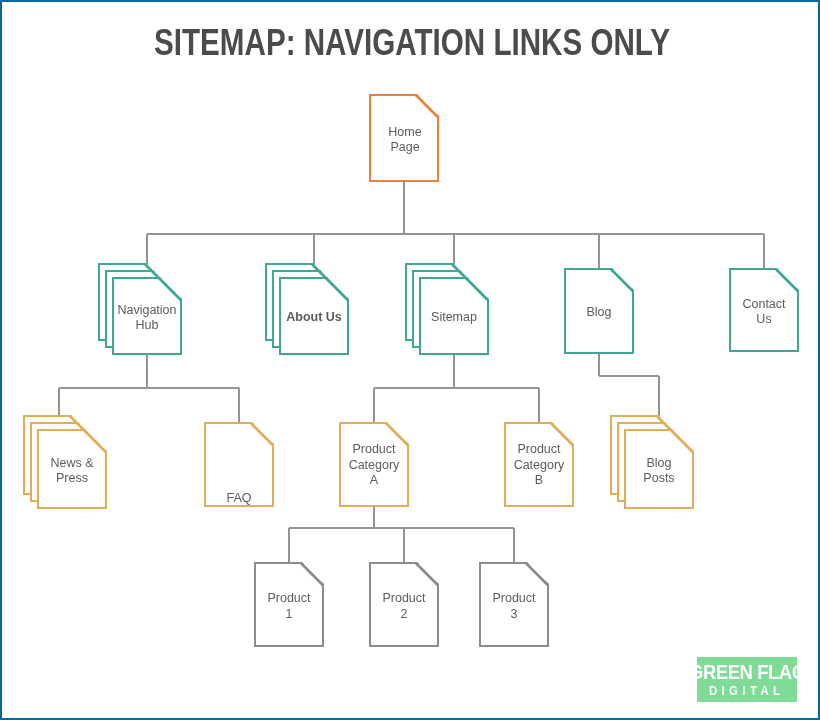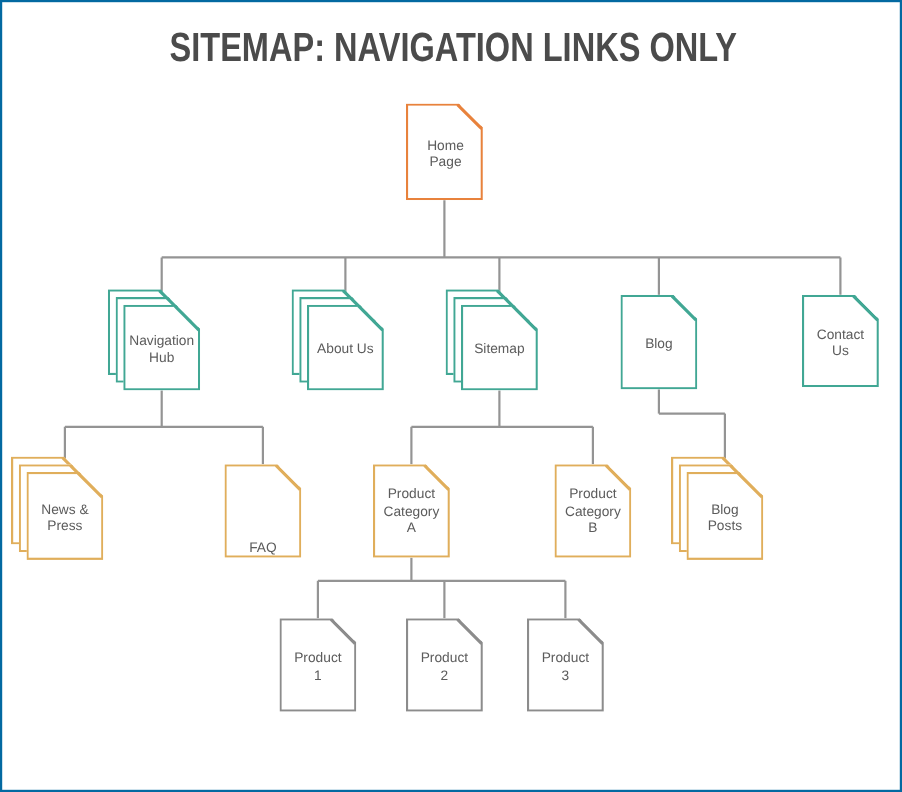--- a/index.html
+++ b/index.html
@@ -141,21 +141,21 @@
       <div class="node" style="left: 263px; top: 261px; width: 84px; height: 92px;">
         <div class="pagebox" style="width: 70px; height: 78px; border-color: rgb(65, 167, 148); clip-path: polygon(0px 0px, 48px 0px, 70px 22px, 70px 78px, 0px 78px); left: 0px; top: 0px; z-index: 10;">
           <div style="position: absolute; left: 45.5px; top: -2.5px; width: 31.1127px; height: 2.5px; background: rgb(65, 167, 148); transform-origin: 0px 0px; transform: rotate(45deg);"></div>
         </div>
         <div class="pagebox" style="width: 70px; height: 78px; border-color: rgb(65, 167, 148); clip-path: polygon(0px 0px, 48px 0px, 70px 22px, 70px 78px, 0px 78px); left: 7px; top: 7px; z-index: 11;">
           <div style="position: absolute; left: 45.5px; top: -2.5px; width: 31.1127px; height: 2.5px; background: rgb(65, 167, 148); transform-origin: 0px 0px; transform: rotate(45deg);"></div>
         </div>
         <div class="pagebox" style="width: 70px; height: 78px; border-color: rgb(65, 167, 148); clip-path: polygon(0px 0px, 48px 0px, 70px 22px, 70px 78px, 0px 78px); left: 14px; top: 14px; z-index: 12;">
           <div style="position: absolute; left: 45.5px; top: -2.5px; width: 31.1127px; height: 2.5px; background: rgb(65, 167, 148); transform-origin: 0px 0px; transform: rotate(45deg);"></div>
         </div>
-        <div class="nlabel" style="left: 14px; width: 70px; top: 47.25px; z-index: 30;">About Us</div>
+        <div class="nlabel" style="left: 14px; width: 70px; top: 47.25px; z-index: 30; font-weight: bold;">About Us</div>
       </div>
       <div class="node" style="left: 403px; top: 261px; width: 84px; height: 92px;">
         <div class="pagebox" style="width: 70px; height: 78px; border-color: rgb(65, 167, 148); clip-path: polygon(0px 0px, 48px 0px, 70px 22px, 70px 78px, 0px 78px); left: 0px; top: 0px; z-index: 10;">
           <div style="position: absolute; left: 45.5px; top: -2.5px; width: 31.1127px; height: 2.5px; background: rgb(65, 167, 148); transform-origin: 0px 0px; transform: rotate(45deg);"></div>
         </div>
         <div class="pagebox" style="width: 70px; height: 78px; border-color: rgb(65, 167, 148); clip-path: polygon(0px 0px, 48px 0px, 70px 22px, 70px 78px, 0px 78px); left: 7px; top: 7px; z-index: 11;">
           <div style="position: absolute; left: 45.5px; top: -2.5px; width: 31.1127px; height: 2.5px; background: rgb(65, 167, 148); transform-origin: 0px 0px; transform: rotate(45deg);"></div>
         </div>
         <div class="pagebox" style="width: 70px; height: 78px; border-color: rgb(65, 167, 148); clip-path: polygon(0px 0px, 48px 0px, 70px 22px, 70px 78px, 0px 78px); left: 14px; top: 14px; z-index: 12;">
           <div style="position: absolute; left: 45.5px; top: -2.5px; width: 31.1127px; height: 2.5px; background: rgb(65, 167, 148); transform-origin: 0px 0px; transform: rotate(45deg);"></div>
@@ -168,21 +168,21 @@
         </div>
         <div class="nlabel" style="left: 0px; width: 70px; top: 37.25px; z-index: 30;">Blog</div>
       </div>
       <div class="node" style="left: 727px; top: 266px; width: 61px; height: 84px;">
         <div class="pagebox" style="width: 70px; height: 84px; border-color: rgb(65, 167, 148); clip-path: polygon(0px 0px, 48px 0px, 70px 22px, 70px 84px, 0px 84px); left: 0px; top: 0px; z-index: 10;">
           <div style="position: absolute; left: 45.5px; top: -2.5px; width: 31.1127px; height: 2.5px; background: rgb(65, 167, 148); transform-origin: 0px 0px; transform: rotate(45deg);"></div>
         </div>
         <div class="nlabel" style="left: 0px; width: 70px; top: 28.5px; z-index: 30;">Contact
 Us</div>
       </div>
-      <div class="node" style="left: 8px; top: 413px; width: 84px; height: 94px; padding-left: 16px;">
+      <div class="node" style="left: 21px; top: 413px; width: 84px; height: 94px; padding-left: 16px;">
         <div class="pagebox" style="width: 70px; height: 80px; border-color: rgb(224, 174, 91); clip-path: polygon(0px 0px, 48px 0px, 70px 22px, 70px 80px, 0px 80px); left: 0px; top: 0px; z-index: 10;">
           <div style="position: absolute; left: 45.5px; top: -2.5px; width: 31.1127px; height: 2.5px; background: rgb(224, 174, 91); transform-origin: 0px 0px; transform: rotate(45deg);"></div>
         </div>
         <div class="pagebox" style="width: 70px; height: 80px; border-color: rgb(224, 174, 91); clip-path: polygon(0px 0px, 48px 0px, 70px 22px, 70px 80px, 0px 80px); left: 7px; top: 7px; z-index: 11;">
           <div style="position: absolute; left: 45.5px; top: -2.5px; width: 31.1127px; height: 2.5px; background: rgb(224, 174, 91); transform-origin: 0px 0px; transform: rotate(45deg);"></div>
         </div>
         <div class="pagebox" style="width: 70px; height: 80px; border-color: rgb(224, 174, 91); clip-path: polygon(0px 0px, 48px 0px, 70px 22px, 70px 80px, 0px 80px); left: 14px; top: 14px; z-index: 12;">
           <div style="position: absolute; left: 45.5px; top: -2.5px; width: 31.1127px; height: 2.5px; background: rgb(224, 174, 91); transform-origin: 0px 0px; transform: rotate(45deg);"></div>
         </div>
         <div class="nlabel" style="left: 14px; width: 70px; top: 40.5px; z-index: 30;">News &amp;
@@ -239,14 +239,18 @@
       </div>
       <div class="node" style="left: 477px; top: 560px; width: 70px; height: 85px;">
         <div class="pagebox" style="width: 70px; height: 85px; border-color: rgb(140, 140, 140); clip-path: polygon(0px 0px, 48px 0px, 70px 22px, 70px 85px, 0px 85px); left: 0px; top: 0px; z-index: 10;">
           <div style="position: absolute; left: 45.5px; top: -2.5px; width: 31.1127px; height: 2.5px; background: rgb(140, 140, 140); transform-origin: 0px 0px; transform: rotate(45deg);"></div>
         </div>
         <div class="nlabel" style="left: 0px; width: 70px; top: 29px; z-index: 30;">Product
 3</div>
       </div>
     </div>
 
+  <div id="logo" style="left:695px; top:655px; width:100px; height:45px;">
+    <div class="l1">GREEN FLAG</div>
+    <div class="l2">DIGITAL</div>
+  </div>
 
 </div>
 
 </body></html>

